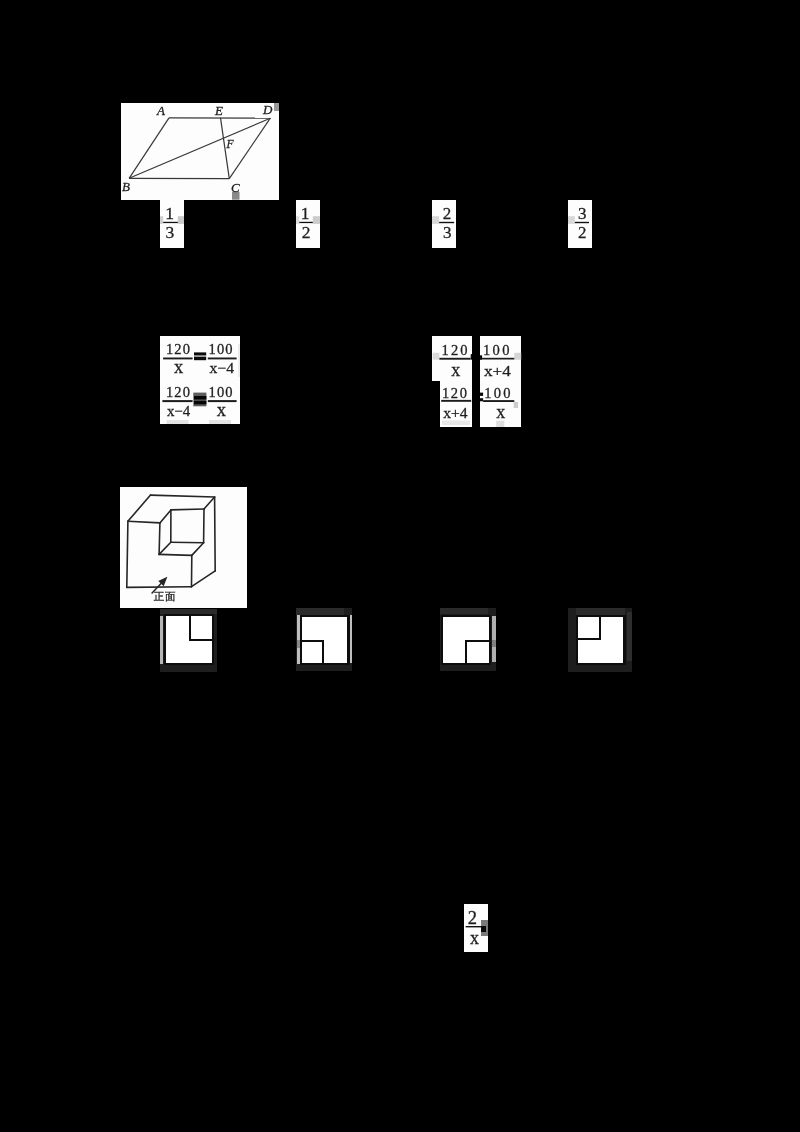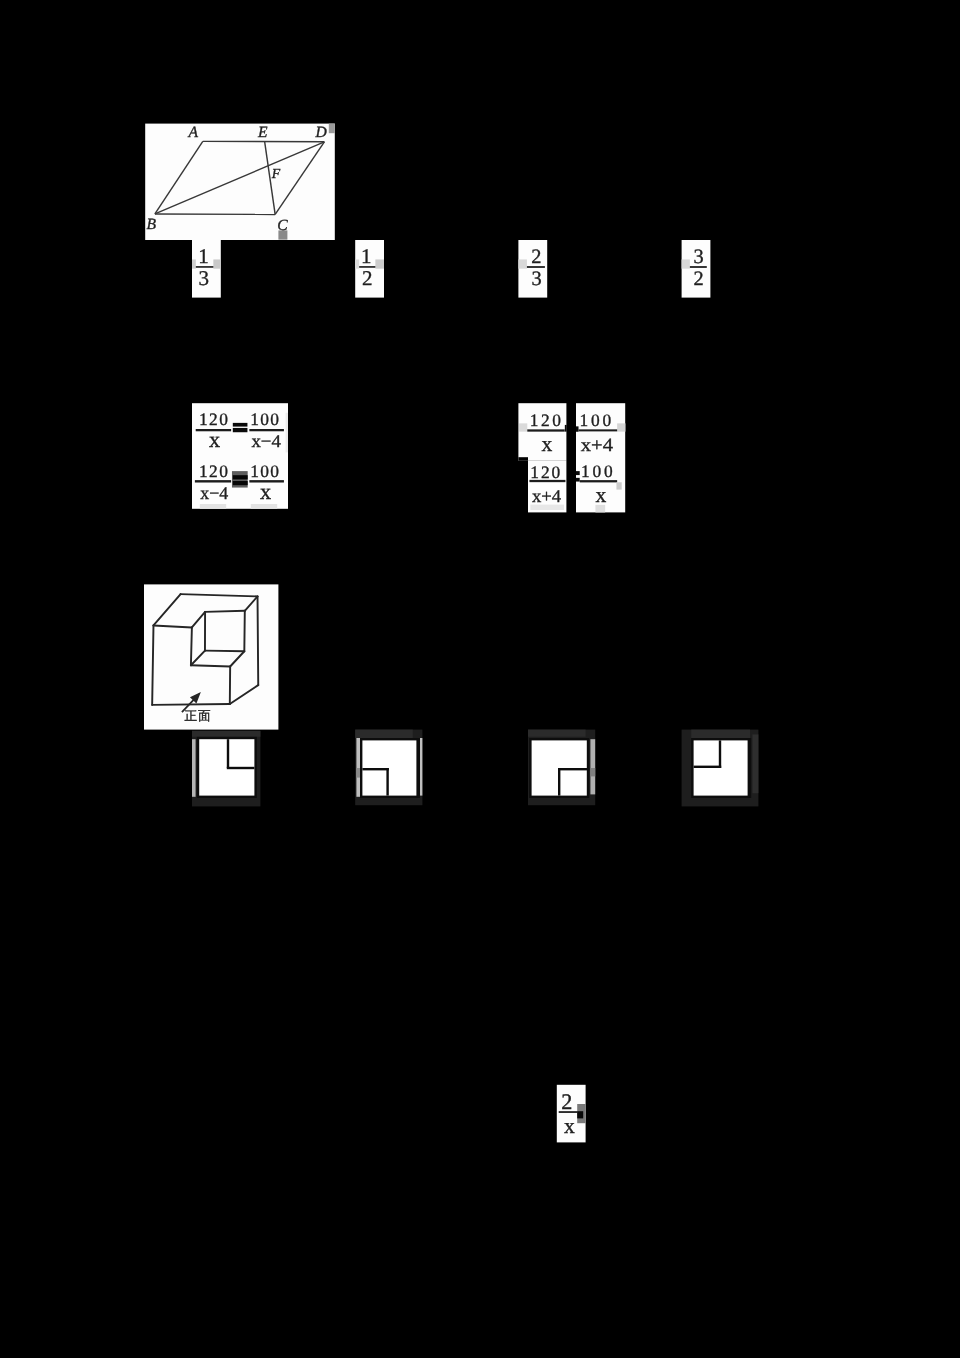--- a/index.html
+++ b/index.html
@@ -144,21 +144,21 @@
   <text x="4.2" y="61.6" font-size="14.5" textLength="26.4">100</text>
   <rect x="3.1" y="64.1" width="31.2" height="1.9" fill="#1c1c1c"></rect>
   <text x="16.2" y="82.2" font-size="18">x</text>
   <rect x="0" y="56.6" width="3.1" height="3.3" fill="#0a0a0a"></rect>
   <rect x="0" y="62.2" width="3.1" height="3.1" fill="#0a0a0a"></rect>
   <rect x="33.7" y="65.9" width="4.4" height="6.1" fill="#cccccc"></rect>
   <rect x="16.2" y="84.7" width="8.1" height="6.3" fill="#dedede"></rect>
 </svg>
 </div>
 
-<div class="box" style="left:119.7px;top:487px;width:112px;height:120.5px;">
+<div class="box" style="left:119.7px;top:487px;width:127px;height:120.5px;">
 <svg width="105" height="121" viewBox="0 0 105 121">
   <g stroke="#262626" stroke-width="1.6" fill="none" stroke-linecap="round">
 
     <path d="M30.5,8.1 L94.6,10"></path>
 
     <path d="M30.5,8.1 L7.9,34.2"></path>
 
     <path d="M7.9,34.2 L39.9,35.9"></path>
 
     <path d="M39.9,35.9 L50.9,22.9"></path>

